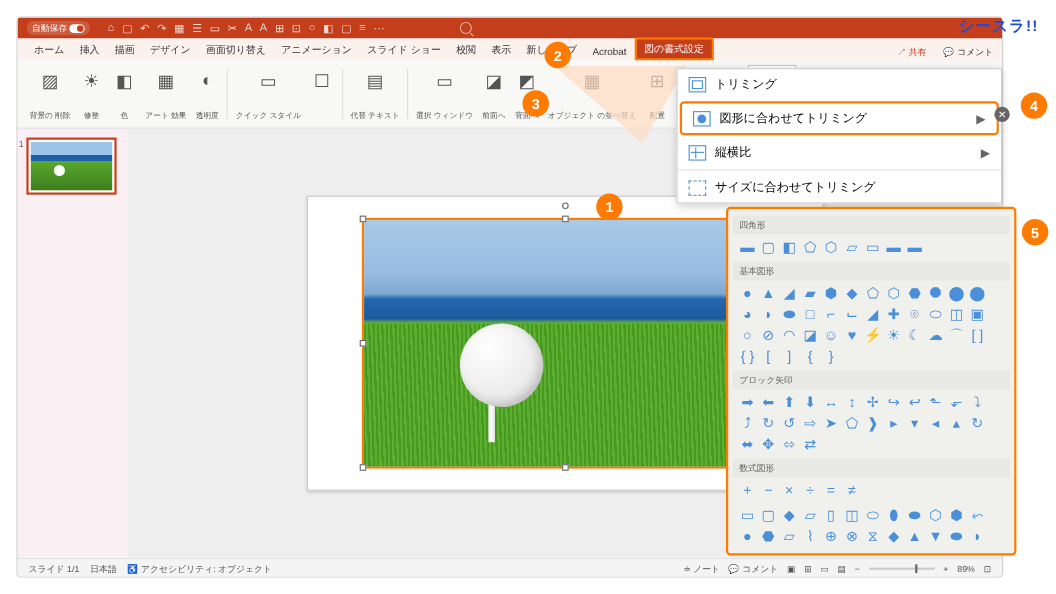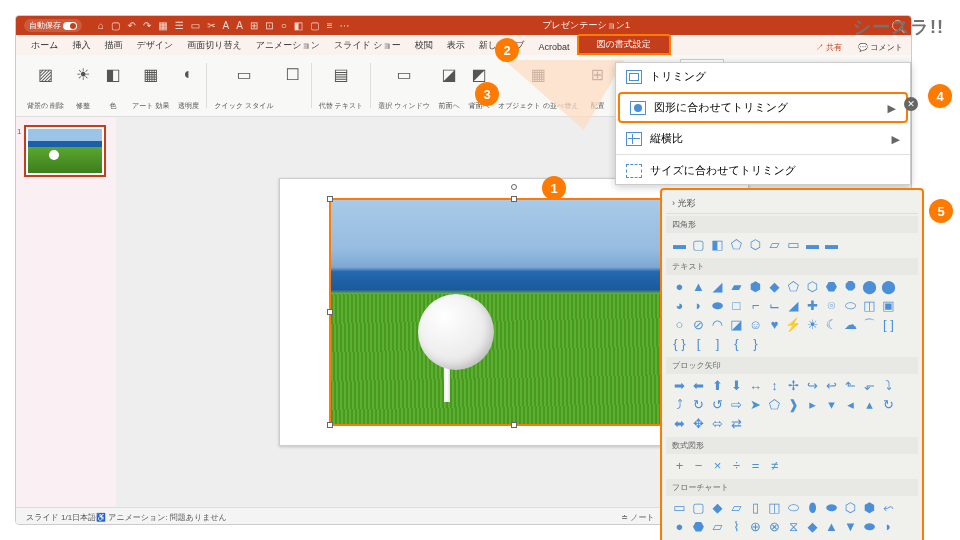--- a/index.html
+++ b/index.html
@@ -10,21 +10,21 @@
 .autosave{background:rgba(255,255,255,.15);padding:1px 5px;border-radius:8px;font-size:8px}
 .toggle{width:14px;height:8px;background:#fff;border-radius:4px;position:relative;display:inline-block;vertical-align:middle;margin-left:2px}
 .toggle::after{content:"";position:absolute;right:1px;top:1px;width:6px;height:6px;background:#c43e1c;border-radius:50%}
 .qat{display:flex;gap:7px;margin-left:10px;color:rgba(255,255,255,.8);font-size:10px}
 .tb-center{flex:1;text-align:center;font-size:9px}
 .tb-right{width:80px;display:flex;justify-content:flex-end;gap:6px}
 .srch{width:11px;height:11px;border:1px solid rgba(255,255,255,.6);border-radius:50%;position:relative}
 .srch::after{content:"";position:absolute;width:4px;height:1px;background:rgba(255,255,255,.6);bottom:-2px;right:-3px;transform:rotate(45deg)}
 .tabs{height:20px;background:#fbf1ed;display:flex;align-items:flex-end;padding:0 8px;font-size:9px;color:#333}
 .tab{padding:3px 7px;cursor:pointer}
-.tab.pfmt{background:#c43e1c;color:#fff;border:2px solid #ff7a00;border-radius:3px 3px 0 0;padding:2px 18px}
+.tab.pfmt{background:#c43e1c;color:#fff;border:2px solid #ff7a00;border-radius:3px 3px 0 0;padding:2px 7px}
 .tabs-r{margin-left:auto;display:flex;gap:16px;font-size:8px;padding-bottom:2px}
 .share{color:#c43e1c}
 .ribbon{height:62px;background:#f8f8f6;border-bottom:1px solid #ddd;display:flex;padding:4px 8px;gap:2px;font-size:8px;color:#555;position:relative}
 .rgrp{display:flex;flex-direction:column;align-items:center;justify-content:space-between;padding:2px 3px}
 .rgrp.big{min-width:28px}
 .ricon{width:22px;height:26px;display:flex;align-items:center;justify-content:center;font-size:16px}
 .rlbl{font-size:7px;text-align:center;line-height:1.1;white-space:nowrap}
 .rdiv{width:1px;background:#ddd;margin:4px 2px}
 .dimgrp{display:flex;flex-direction:column;gap:3px;font-size:8px;margin-left:4px}
 .dimrow{display:flex;align-items:center;gap:3px}
@@ -40,26 +40,26 @@
 .pic{width:370px;height:228px;border:2px solid #ff7a00;position:relative}
 .pic-img{width:100%;height:100%;background:linear-gradient(to bottom,#a8cae8 0%,#96bce0 22%,#7da8d4 30%,#2468b0 32%,#1a5a9c 40%,#6cb838 42%,#5aa82e 60%,#3d8e1c 100%);position:relative;overflow:hidden}
 .grass{position:absolute;bottom:0;width:100%;height:58%;background:repeating-linear-gradient(88deg,#4a9820 0 2px,#5ab030 2px 4px)}
 .ball{position:absolute;left:24%;top:42%;width:76px;height:76px;background:radial-gradient(circle at 35% 30%,#fff,#e8e8e8 70%,#ccc);border-radius:50%;box-shadow:inset -4px -4px 8px rgba(0,0,0,.15)}
 .tee{position:absolute;left:31%;top:74%;width:6px;height:36px;background:linear-gradient(to right,#eee,#fff,#ddd)}
 .handle{position:absolute;width:6px;height:6px;background:#fff;border:1px solid #666}
 .h-tl{left:-4px;top:-4px}.h-tr{right:-4px;top:-4px}.h-bl{left:-4px;bottom:-4px}.h-br{right:-4px;bottom:-4px}
 .h-tm{left:50%;top:-4px;margin-left:-3px}.h-bm{left:50%;bottom:-4px;margin-left:-3px}
 .h-ml{left:-4px;top:50%;margin-top:-3px}.h-mr{right:-4px;top:50%;margin-top:-3px}
 .rot{position:absolute;left:50%;top:-16px;margin-left:-3px;width:6px;height:6px;background:#fff;border:1px solid #666;border-radius:50%}
-.statusbar{height:19px;background:#f4f4f4;border-top:1px solid #ddd;display:flex;align-items:center;padding:0 10px;font-size:8px;color:#555;}
+.statusbar{height:19px;background:#f4f4f4;border-top:1px solid #ddd;display:flex;align-items:center;padding:0 10px;font-size:8px;color:#555;gap:10px}
 .sb-r{margin-left:auto;display:flex;align-items:center;gap:8px}
 .zslider{width:60px;height:2px;background:#ccc;position:relative}
 .zslider::after{content:"";position:absolute;left:70%;top:-3px;width:2px;height:8px;background:#666}
 
-.brand{position:absolute;right:16px;top:15px;font-size:18px;font-weight:800;color:#737373;letter-spacing:1px}
+.brand{position:absolute;right:16px;top:15px;font-size:14px;font-weight:800;color:#1d4ed8;letter-spacing:1px}
 
 .badge{position:absolute;width:24px;height:24px;background:#ff7a00;color:#fff;border-radius:50%;display:flex;align-items:center;justify-content:center;font-size:13px;font-weight:700;z-index:50}
 .b1{left:542px;top:176px}.b2{left:495px;top:38px}.b3{left:475px;top:82px}.b4{left:928px;top:84px}.b5{left:929px;top:199px}
 
 .triangle{position:absolute;left:504px;top:60px;width:0;height:0;border-left:80px solid transparent;border-right:40px solid transparent;border-top:70px solid #ffdcc2;z-index:10;opacity:.7}
 
 .cropmenu{position:absolute;left:615px;top:62px;width:296px;background:#fff;border:1px solid #ccc;box-shadow:0 2px 8px rgba(0,0,0,.2);font-size:11px;z-index:30}
 .cm-item{display:flex;align-items:flex-end;padding:6px 10px;gap:8px;position:relative}
 .cm-hl{border:2px solid #ff7a00;border-radius:4px;margin:2px}
 .cm-sep{height:1px;background:#e0e0e0;margin:2px 0}
@@ -99,21 +99,20 @@
         <span>A</span>
         <span>⊞</span>
         <span>⊡</span>
         <span>○</span>
         <span>◧</span>
         <span>▢</span>
         <span>≡</span>
         <span>⋯</span>
       </div>
     </div>
-    <div class="tb-center">プレゼンテーション1</div>
     <div class="tb-right">
         <span class="srch"></span>
       </div>
   </div>
 
   <div class="tabs">
     <div class="tab">ホーム</div>
     <div class="tab">挿入</div>
     <div class="tab">描画</div>
     <div class="tab">デザイン</div>
@@ -241,21 +240,21 @@
           <div class="handle h-bm"></div>
           <div class="handle h-br"></div>
         </div>
       </div>
     </div>
   </div>
 
   <div class="statusbar">
     <span>スライド 1/1</span>
     <span>日本語</span>
-    <span>♿ <span>アニメーション: 問題ありません</span></span>
+    <span>♿ <span>アクセシビリティ: オブジェクト</span></span>
     <div class="sb-r">
       <span>≐ <span>ノート</span></span>
       <span>💬 <span>コメント</span></span>
       <span>▣</span>
       <span>⊞</span>
       <span>▭</span>
       <span>▤</span>
       <span>−</span>
       <div class="zslider"></div>
       <span>+</span>
@@ -284,34 +283,33 @@
     </div>
   <div class="cm-sep"></div>
   <div class="cm-item">
       <span class="cm-icon fit"></span>
       <span>サイズに合わせてトリミング</span>
     </div>
   <div class="cm-close">✕</div>
 </div>
 
 <div class="shapepanel">
-  <div class="sp-exp">› <span>光彩</span></div>
   <div class="sp-cat">四角形</div>
   <div class="sp-grid">
     <span class="sh">▬</span>
       <span class="sh">▢</span>
       <span class="sh">◧</span>
       <span class="sh">⬠</span>
       <span class="sh">⬡</span>
       <span class="sh">▱</span>
       <span class="sh">▭</span>
       <span class="sh">▬</span>
       <span class="sh">▬</span>
   </div>
-  <div class="sp-cat">テキスト</div>
+  <div class="sp-cat">基本図形</div>
   <div class="sp-grid">
     <span class="sh">●</span>
       <span class="sh">▲</span>
       <span class="sh">◢</span>
       <span class="sh">▰</span>
       <span class="sh">⬢</span>
       <span class="sh">◆</span>
       <span class="sh">⬠</span>
       <span class="sh">⬡</span>
       <span class="sh">⬣</span>
@@ -381,21 +379,20 @@
   </div>
   <div class="sp-cat">数式図形</div>
   <div class="sp-grid">
     <span class="sh">+</span>
       <span class="sh">−</span>
       <span class="sh">×</span>
       <span class="sh">÷</span>
       <span class="sh">=</span>
       <span class="sh">≠</span>
   </div>
-  <div class="sp-cat">フローチャート</div>
   <div class="sp-grid">
     <span class="sh">▭</span>
       <span class="sh">▢</span>
       <span class="sh">◆</span>
       <span class="sh">▱</span>
       <span class="sh">▯</span>
       <span class="sh">◫</span>
       <span class="sh">⬭</span>
       <span class="sh">⬮</span>
       <span class="sh">⬬</span>

